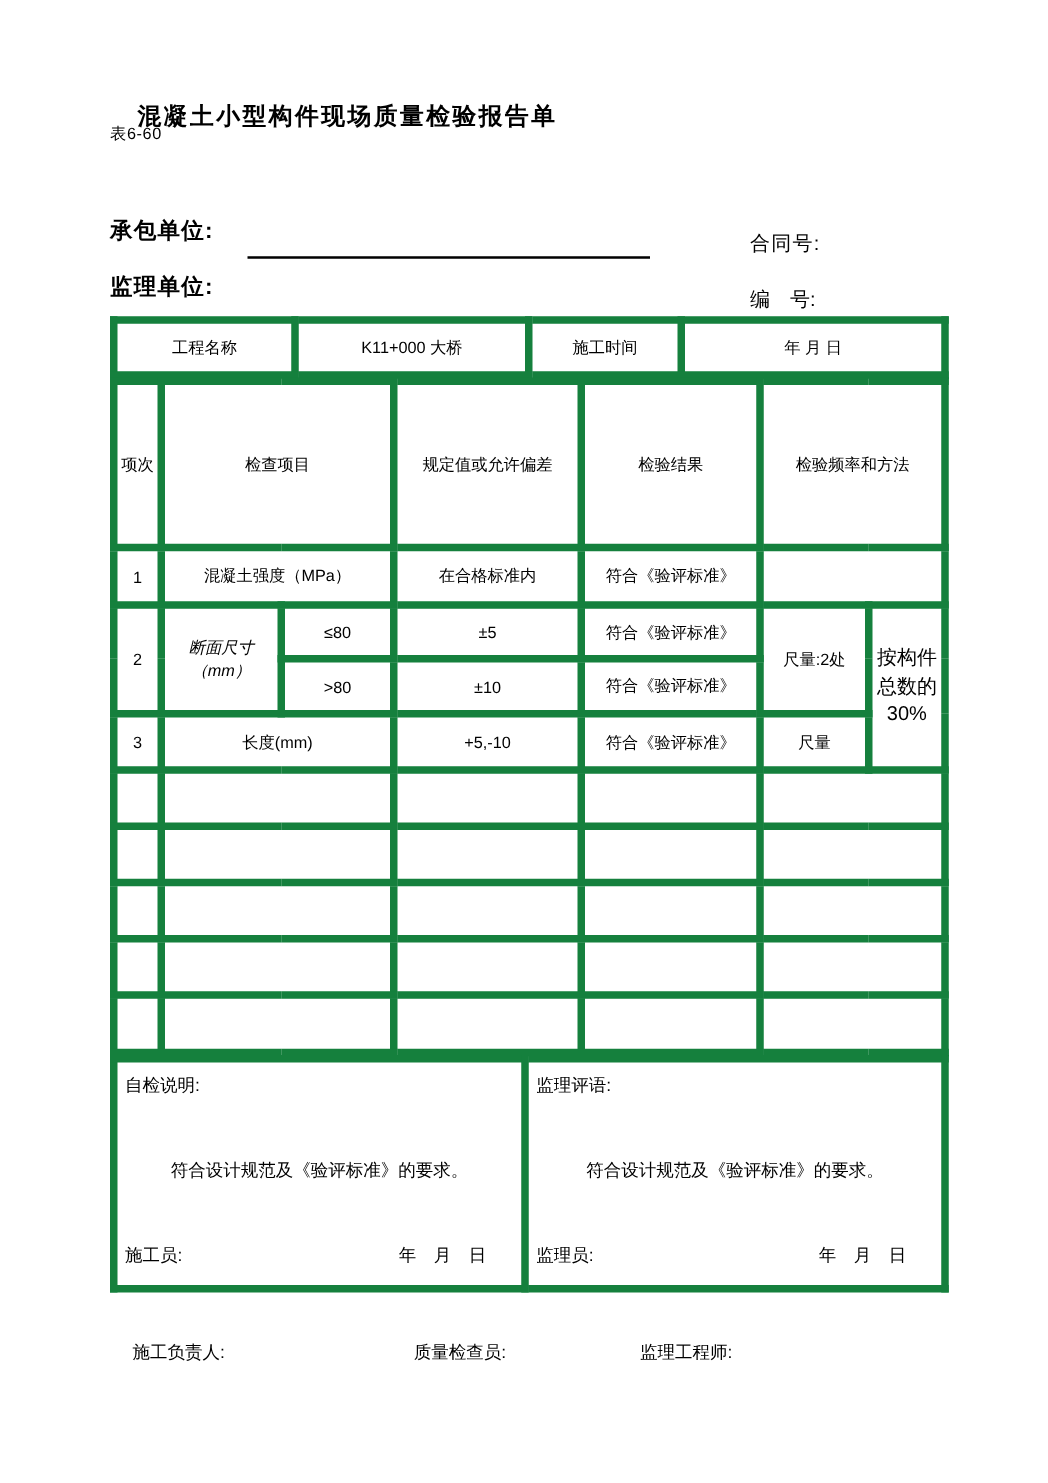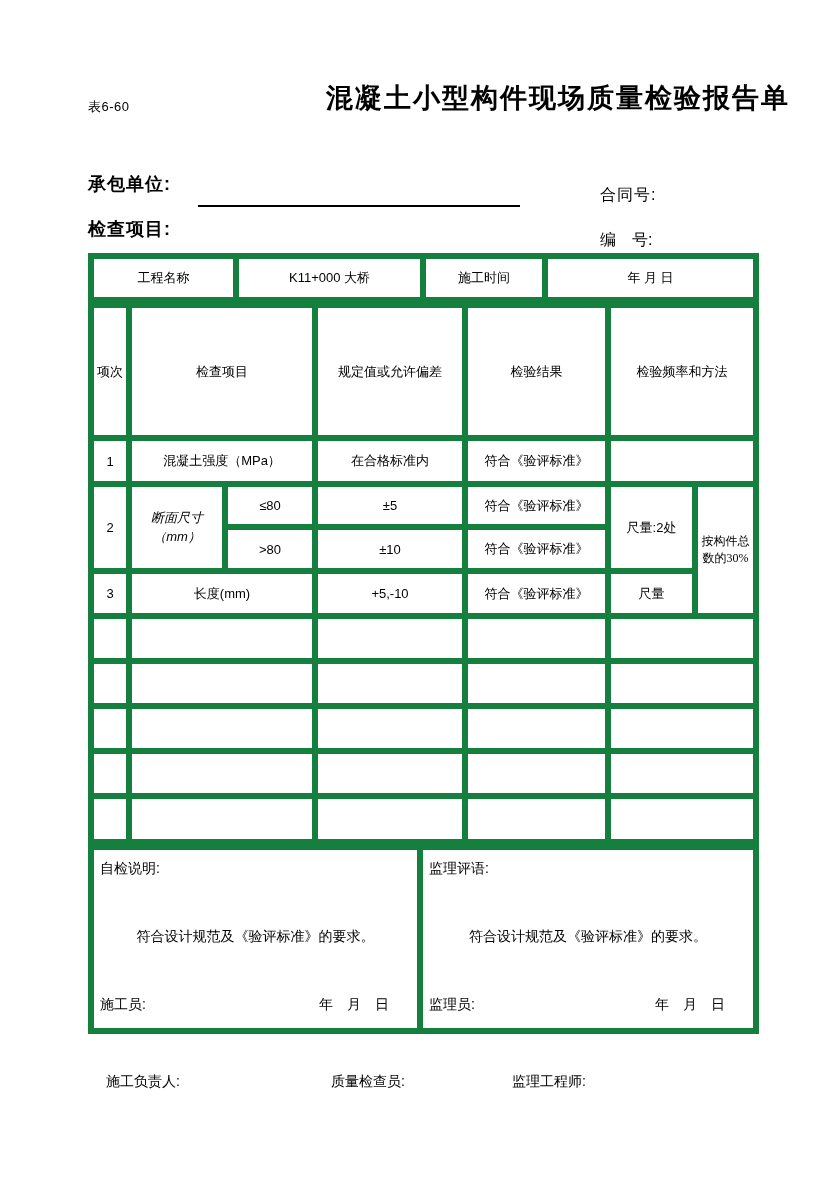--- a/index.html
+++ b/index.html
@@ -11,22 +11,22 @@
     color:#000000;
     font-family:"Liberation Sans", sans-serif;
     overflow:hidden;
   }
   .form-code {
     position:absolute; left:88px; top:98px;
     font-size:13px; letter-spacing:0.5px;
   }
   .doc-title {
     position:absolute; left:110px; top:80px; width:680px;
-    text-align:right;
-    font-size:27px; font-weight:bold; letter-spacing:2px;
+    text-align:left;
+    font-size:19px; font-weight:bold; letter-spacing:2px;
     font-family:Liberation Serif, serif;
   }
   .lbl-contractor {
     position:absolute; left:88px; top:172px;
     font-size:18px; font-weight:bold; letter-spacing:1px;
   }
   .contractor-line {
     position:absolute; left:198px; top:173px; width:322px; height:34px;
     border-bottom:2px solid #000;
   }
@@ -46,21 +46,21 @@
   table { border-collapse:collapse; table-layout:fixed; width:665px; }
   table + table { margin-top:-1px; }
   td {
     border:6px solid #15803d;
     text-align:center; vertical-align:middle;
     font-size:13px;
     padding:0 2px;
     overflow:hidden;
   }
   .prewrap { white-space:pre-line; line-height:1.45;font-style:italic; }
-  .freq-note { font-size:12px; padding:0 1px; line-height:1.4;font-family:Liberation Serif, serif; }
+  .freq-note { font-size:16px; padding:0 1px; line-height:1.4; }
   
   td.remark-cell { padding:0; vertical-align:top;margin-left:21px; }
   .remark-inner {
     display:flex; flex-direction:column;
     height:178px; width:100%;
     text-align:left;
   }
   .remark-label { padding:10px 0 0 6px; font-size:14px; }
   .remark-content { flex:1; display:flex; align-items:center; justify-content:center; font-size:14px; }
   .remark-sign {
@@ -76,21 +76,21 @@
 </head>
 <body>
 
 <div class="page">
 
   <div class="form-code">表6-60</div>
   <div class="doc-title">混凝土小型构件现场质量检验报告单</div>
 
   <div class="lbl-contractor">承包单位:</div>
   <div class="contractor-line"></div>
-  <div class="lbl-supervisor">检查项目:</div>
+  <div class="lbl-supervisor">监理单位:</div>
   <div class="lbl-contract-no">合同号:</div>
   <div class="lbl-serial-no">编　号:</div>
 
   <div class="tables">
 
     <table>
       <colgroup>
           <col style="width:145px">
           <col style="width:187px">
           <col style="width:122px">

